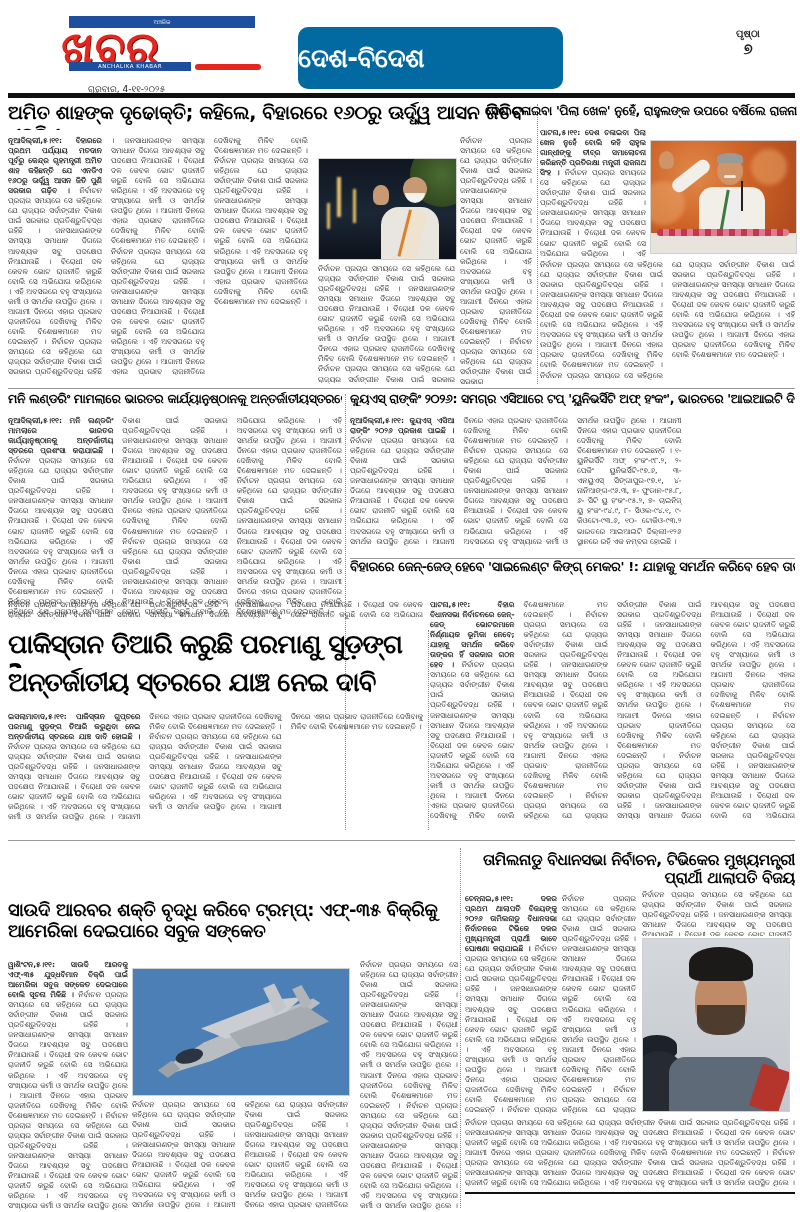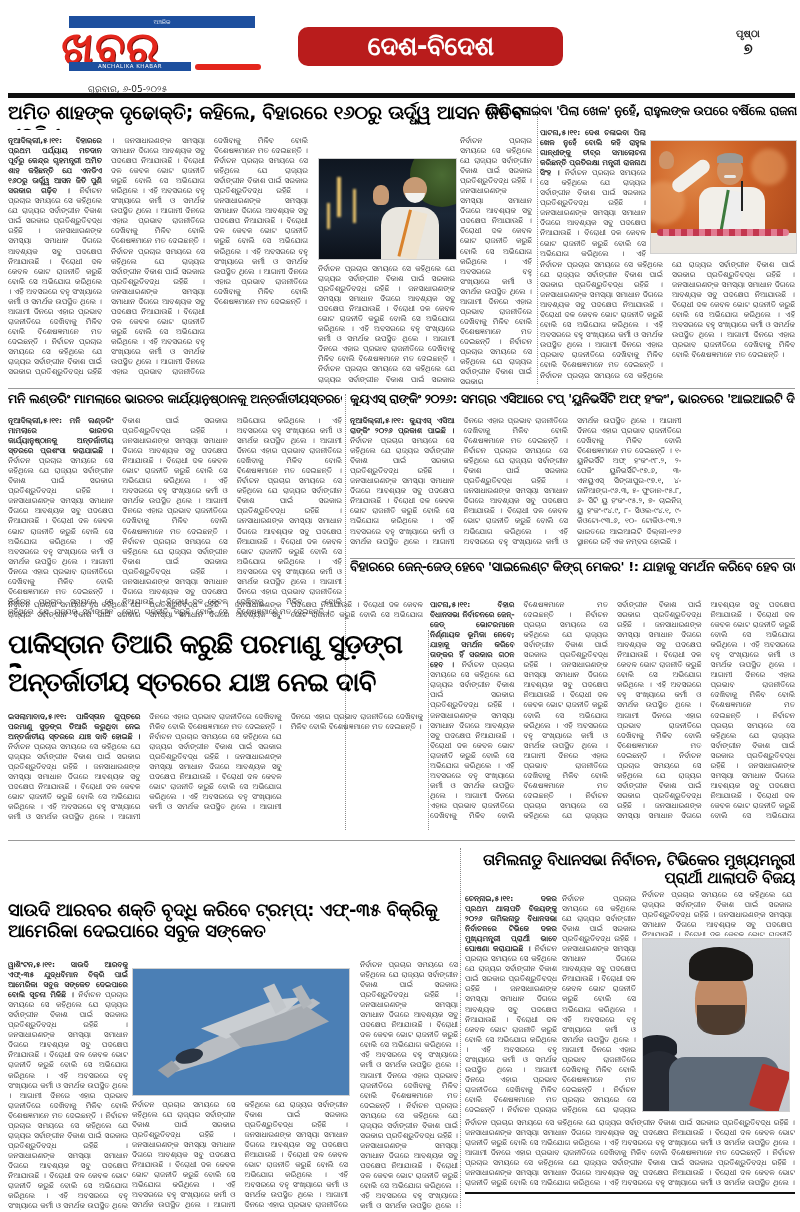--- a/index.html
+++ b/index.html
@@ -7,22 +7,22 @@
         font-family:"DejaVu Sans",sans-serif;color:#1f1f1f;}
   .abs{position:absolute;}
   
   .mast-bar{position:absolute;background:#1d4f9e;}
   .mast-title{position:absolute;font-weight:700;font-size:44px;line-height:1;color:#e4261c;
               transform:skewX(-5deg);text-shadow:1px 1px 0 #7a0d08;letter-spacing:1px;}
   .mast-toplabel{position:absolute;color:#fff;font-size:6px;line-height:12px;width:100%;text-align:center;}
   .mast-bannertext{position:absolute;color:#fff;font-size:5.5px;line-height:9px;width:100%;text-align:center;letter-spacing:.5px;}
   .mast-swash{position:absolute;background:#e4261c;border-radius:4px;}
   .mast-date{position:absolute;font-size:9px;color:#222;}
-  .section-banner{position:absolute;left:298px;top:27px;width:265px;height:39px;background:#b91c1c;
-                  border-radius:10px;display:flex;align-items:center;justify-content:center;}
+  .section-banner{position:absolute;left:298px;top:27px;width:265px;height:62px;background:#0369a1;
+                  border-radius:10px;display:flex;align-items:center;justify-content:flex-start;}
   .section-title{color:#ffffff;font-weight:700;font-size:26px;letter-spacing:-.5px;}
   .page-info{position:absolute;left:718px;top:28px;width:60px;text-align:center;}
   .page-label{font-size:10px;font-weight:700;}
   .page-number{font-size:15px;font-weight:700;}
   .rule-thick{position:absolute;background:#101010;}
   .rule-thin{position:absolute;background:#9a9a9a;height:1px;}
   .vrule-dot{position:absolute;width:0;border-left:1px dotted #8a8a8a;}
   
   .art{position:absolute;overflow:visible;}
   .hl{font-weight:700;color:#000;margin:0;letter-spacing:-.4px;line-height:1.15;}
@@ -75,21 +75,21 @@
   <div class="abs" style="left:55px;top:14px;width:210px;height:70px;">
     <div class="mast-bar" style="left:14px;top:2px;width:186px;height:12px;">
       <div class="mast-toplabel">ଅଞ୍ଚଳିକ</div>
     </div>
     <div class="mast-title" style="left:6px;top:12px;">ଖବର</div>
     <div class="mast-bar" style="left:14px;top:48px;width:122px;height:9px;">
       <div class="mast-bannertext">ANCHALIKA KHABAR</div>
     </div>
     <div class="mast-swash" style="left:140px;top:50px;width:66px;height:6px;"></div>
   </div>
-  <div class="mast-date" style="left:88px;top:84px;">ଗୁରୁବାର, ୬-05-୨୦୨୫</div>
+  <div class="mast-date" style="left:88px;top:84px;">ଗୁରୁବାର, 4-୧୧-୨୦୨୫</div>
 
   <div class="section-banner">
     <span class="section-title">ଦେଶ-ବିଦେଶ</span>
   </div>
 
   <div class="page-info">
     <div class="page-label">ପୃଷ୍ଠା</div>
     <div class="page-number">୭</div>
   </div>
 

